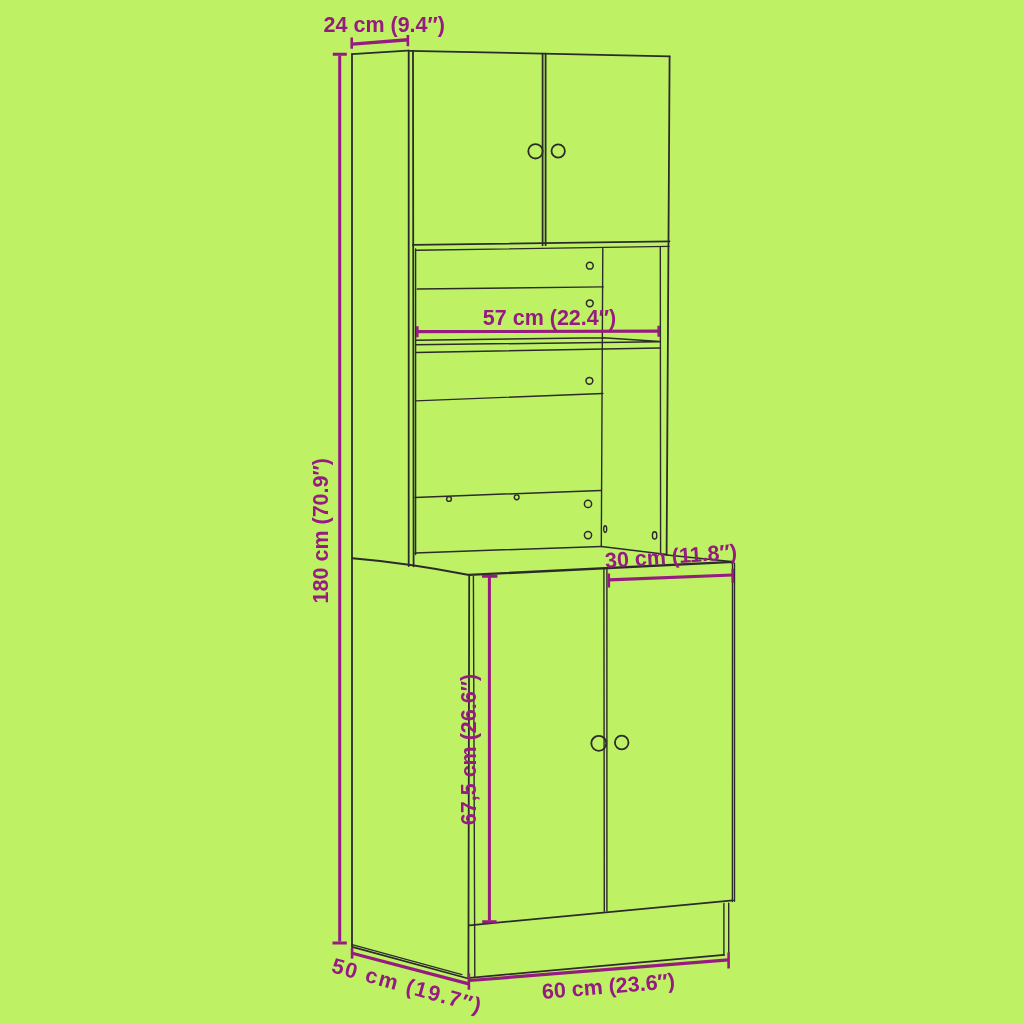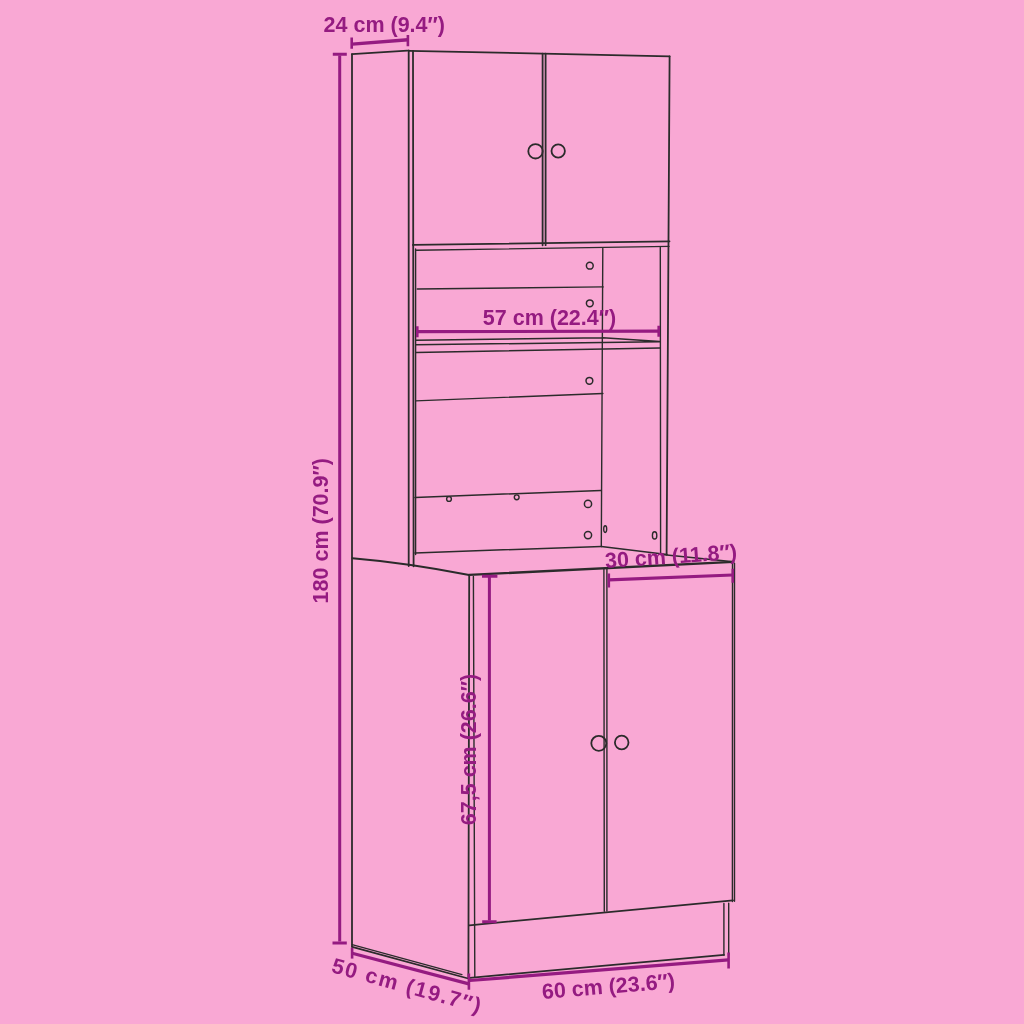--- a/index.html
+++ b/index.html
@@ -1,16 +1,16 @@
 <!DOCTYPE html>
 <html><head>
 <meta charset="utf-8">
 <style>
   html,body{margin:0;padding:0;background:#ffffff;}
-  .wrap{width:1024px;height:1024px;position:relative;background:#f9a8d4;}
+  .wrap{width:1024px;height:1024px;position:relative;background:#bef264;}
   text{font-family:"Liberation Sans",sans-serif;font-weight:bold;fill:#951b81;}
 </style>
 </head>
 <body>
 
 <div class="wrap">
 <svg width="1024" height="1024" viewBox="0 0 1024 1024">
 <g fill="none" stroke="#2b2b2b" stroke-width="1.8" stroke-linecap="round">
 
   <path d="M352,54.2 L407.5,50.6"></path>

